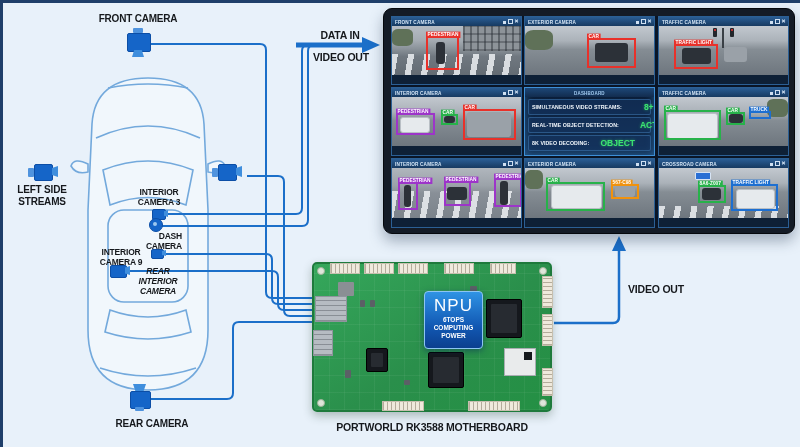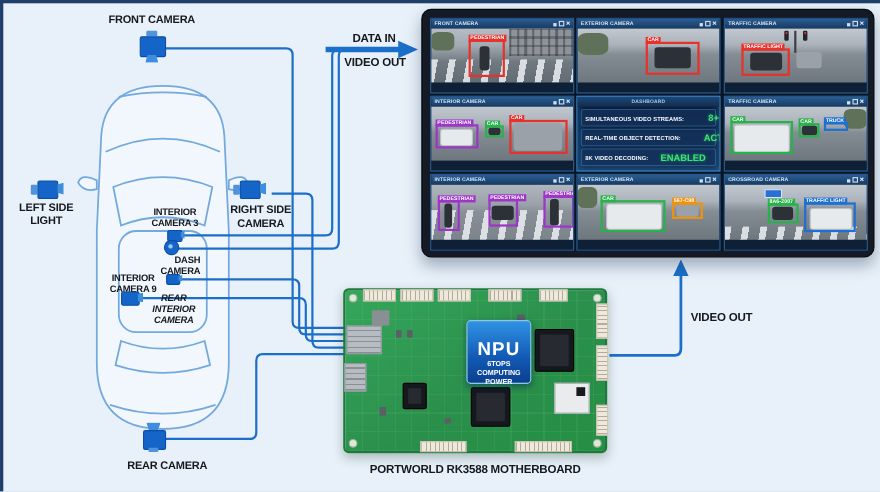--- a/index.html
+++ b/index.html
@@ -90,21 +90,21 @@
   .chip i{position:absolute;inset:4px;background:#272b31;border-radius:1px;}
   .slot{position:absolute;background:#b6bcc2;border:1px solid #8f969d;
         background-image:repeating-linear-gradient(0deg,rgba(70,75,82,.4) 0 1px,rgba(0,0,0,0) 1px 5px);}
   .module{position:absolute;background:#e9ebec;border:1px solid #a9adb2;}
   .module i{position:absolute;right:3px;top:3px;width:8px;height:8px;background:#16191d;}
   .dot{position:absolute;background:#5b6066;border-radius:1px;}
   .hole{position:absolute;width:6px;height:6px;border-radius:50%;background:#dfe6da;border:1px solid #9fb49a;}
   .npu{position:absolute;left:424px;top:291px;width:57px;height:56px;border-radius:4px;
        background:linear-gradient(180deg,#2f93e4,#1259b4 60%,#0b3f8f);border:1px solid #8cc5f2;
        color:#fff;text-align:center;box-shadow:0 2px 6px rgba(10,40,90,.5);z-index:5;}
-  .npu .t1{font-size:17px;font-weight:bold;letter-spacing:1px;margin-top:16px;}
+  .npu .t1{font-size:17px;font-weight:normal;letter-spacing:1px;margin-top:4px;}
   .npu .t2{font-size:6.5px;font-weight:bold;line-height:1.25;}
 </style>
 </head>
 <body>
 
 <div class="canvas">
   <div class="edge-top"></div>
   <div class="edge-left"></div>
 
   <svg width="800" height="447" style="position:absolute;left:0;top:0;">
@@ -136,22 +136,21 @@
       <path d="M554 323 H613 Q619 323 619 317 V250" stroke="#1b6fc9" stroke-width="2.5" fill="none"></path>
       <polygon points="612,251 619,236 626,251" fill="#1b6fc9"></polygon>
     </g>
   </svg>
 
   <div class="lbl" style="left:304px;top:29px;width:72px;font-size:10.5px;">DATA IN</div>
   <div class="lbl" style="left:300px;top:51px;width:82px;font-size:10.5px;">VIDEO OUT</div>
   <div class="lbl" style="left:628px;top:283px;width:70px;font-size:10.5px;text-align:left;">VIDEO OUT</div>
 
   <div class="lbl" style="left:78px;top:13px;width:120px;">FRONT CAMERA</div>
-  <div class="lbl" style="left:11px;top:184px;width:62px;">LEFT SIDE LIGHT</div>
-  <div class="lbl" style="left:204px;top:186px;width:66px;">RIGHT SIDE CAMERA</div>
+  <div class="lbl" style="left:11px;top:184px;width:62px;">LEFT SIDE STREAMS</div>
   <div class="lbl small" style="left:131px;top:188px;width:56px;">INTERIOR CAMERA 3</div>
   <div class="lbl small" style="left:132px;top:232px;width:50px;text-align:right;">DASH CAMERA</div>
   <div class="lbl small" style="left:95px;top:248px;width:52px;">INTERIOR CAMERA 9</div>
   <div class="lbl small" style="left:132px;top:267px;width:52px;font-style:italic;">REAR INTERIOR CAMERA</div>
   <div class="lbl" style="left:92px;top:418px;width:120px;">REAR CAMERA</div>
 
   <div>
     <div class="cam-plug" style="left:133px;top:28px;width:10px;height:5px;"></div>
     <div class="cam" style="left:127px;top:33px;width:22px;height:17px;"></div>
     <div class="cam-lens lens-down" style="left:132px;top:50px;width:12px;height:7px;"></div>
@@ -286,21 +285,21 @@
           <div class="drow">
             <span class="dl">SIMULTANEOUS VIDEO STREAMS:</span>
             <span class="dv">8+</span>
           </div>
           <div class="drow">
             <span class="dl">REAL-TIME OBJECT DETECTION:</span>
             <span class="dv">ACTIVE</span>
           </div>
           <div class="drow">
             <span class="dl">8K VIDEO DECODING:</span>
-            <span class="dv">ENABLED</span>
+            <span class="dv">OBJECT</span>
           </div>
         </div>
       </div>
 
       <div class="feed" style="left:267px;top:71px;width:131px;height:69px;">
         <div class="tbar">
           <span class="ttl">TRAFFIC CAMERA</span>
           <span class="wc">
               <b class="ic-min"></b>
               <b class="ic-max"></b>

